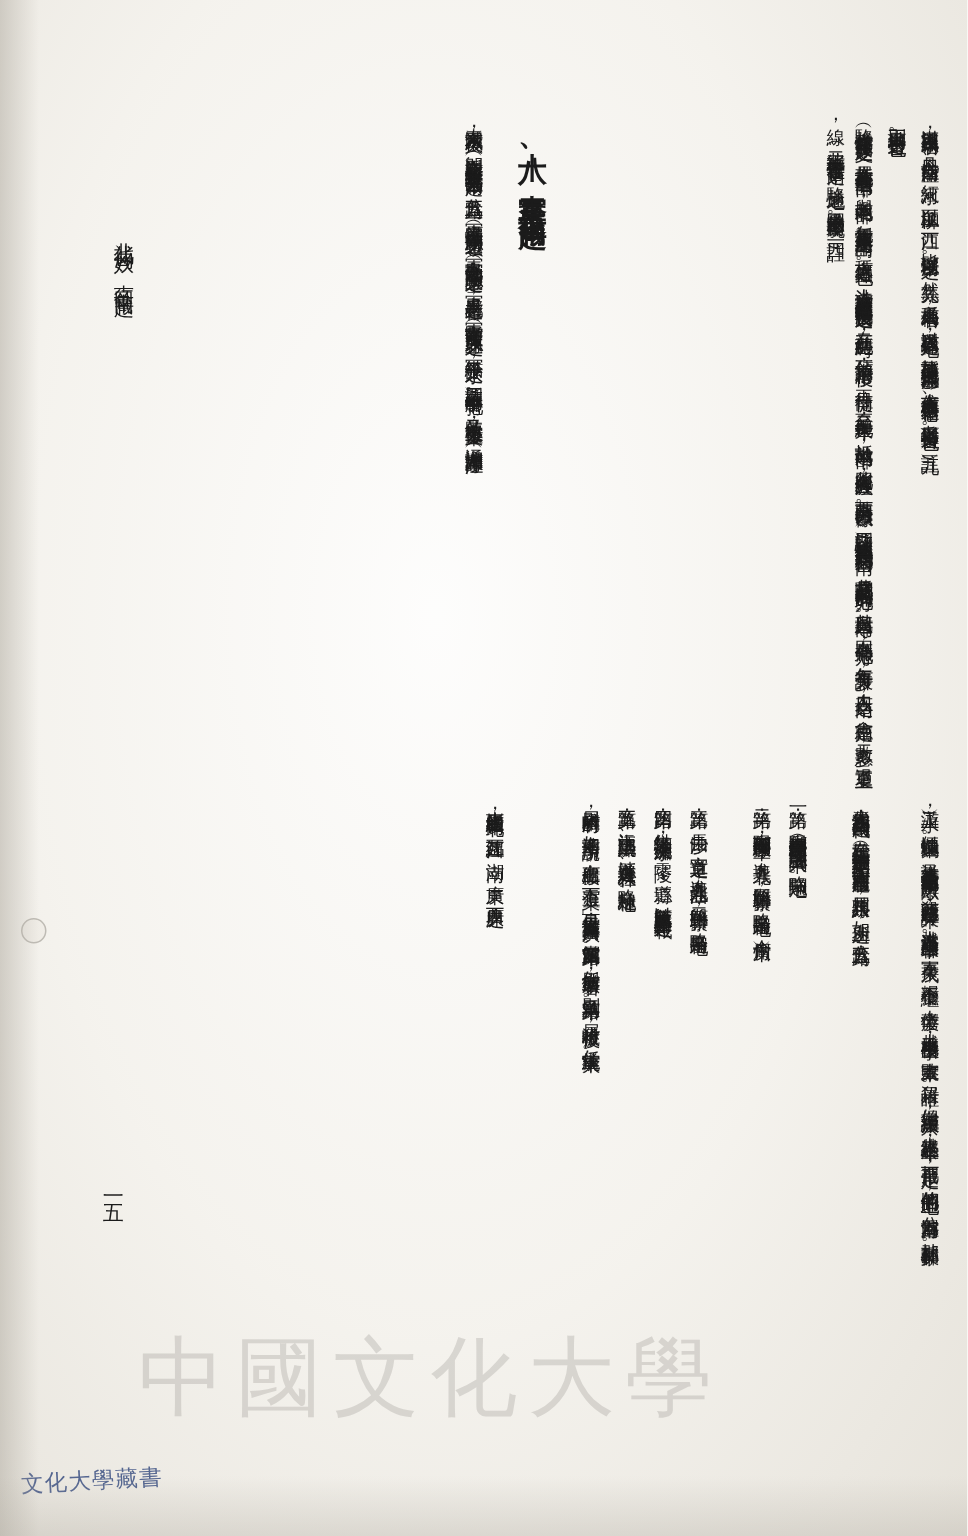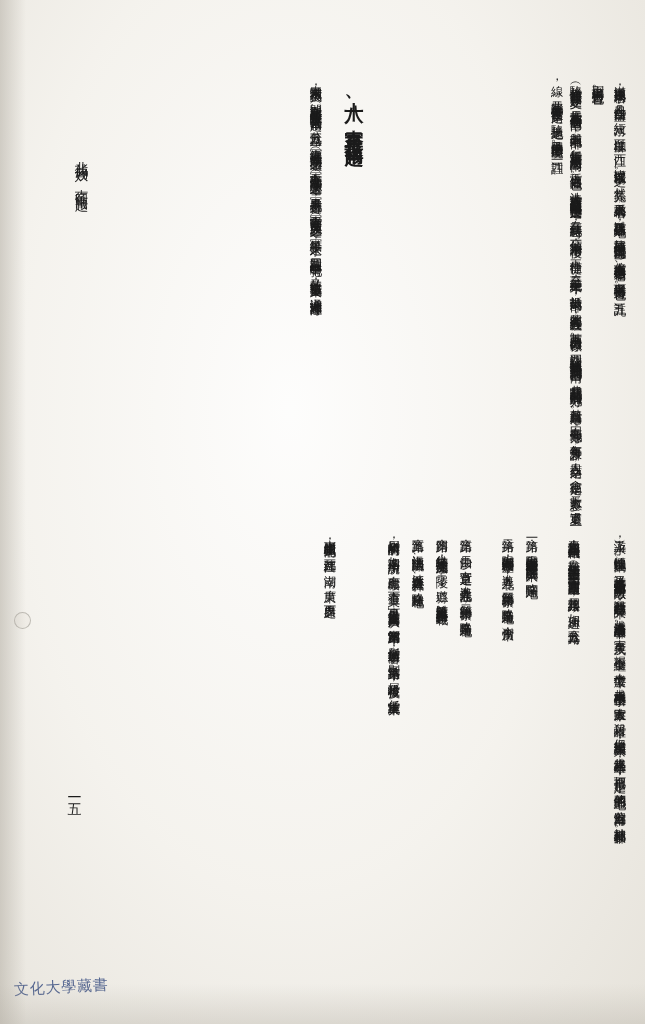--- a/index.html
+++ b/index.html
@@ -144,17 +144,18 @@
   <div class="vcol body-col-lower" style="right:170px; width:22px;">第三路：由長沙、宜章之道，進入粵北曲江，與第二路聯繫，略定番禺地。</div>
   <div class="vcol body-col-lower" style="right:194px; width:22px;">第四路：集結於湘江交流瀟水，零陵、道縣，以策應第三路與第五路之作戰。</div>
   <div class="vcol body-col-lower" style="right:218px; width:22px;">第五路：由沅江上流黔陽、靖縣之道進入桂林、略定桂林地。</div>
   <div class="vcol body-col-lower" style="right:242px; width:62px;">尉屠睢所將的，如進南子所說：「上有樓船，下有靈渠。」可見是從靈渠進兵廣西，當屬第四路軍。尉任當所率領者，則爲第二路軍。屠睢被殺後，任當統率大軍。</div>
   <div class="vcol body-col-lower" style="right:306px; width:22px;">南嶺山脈橫絕南北，綿亙江西、湖南、廣東、廣西之界</div>
 
   <div class="page-number">一五</div>
 
   <div id="hole-punch"></div>
 
+  <div id="watermark">中國文化大學</div>
   <div id="handwriting">文化大學藏書</div>
 
   <div id="edge-shadow-left"></div>
   <div id="edge-shadow-bottom"></div>
 </div>
 
 </body></html>

